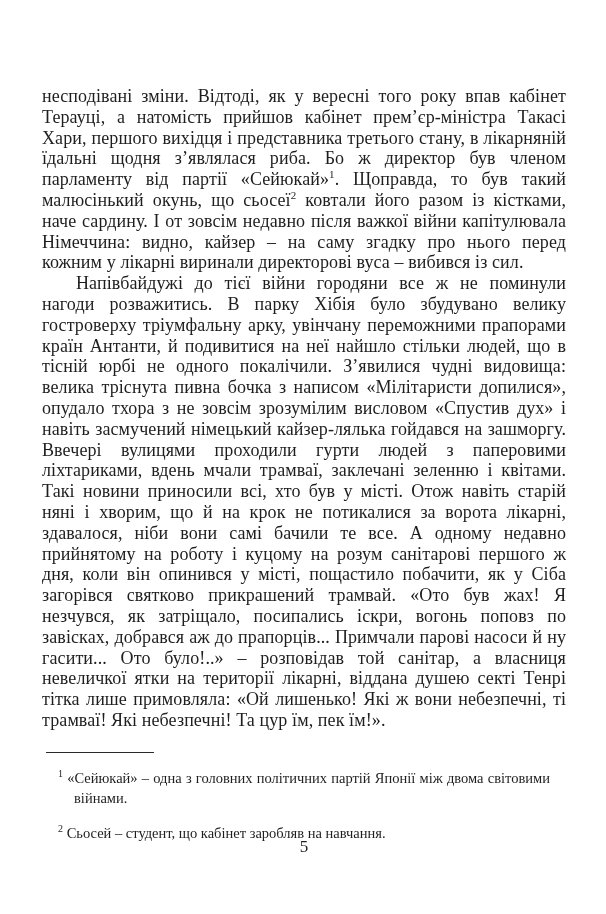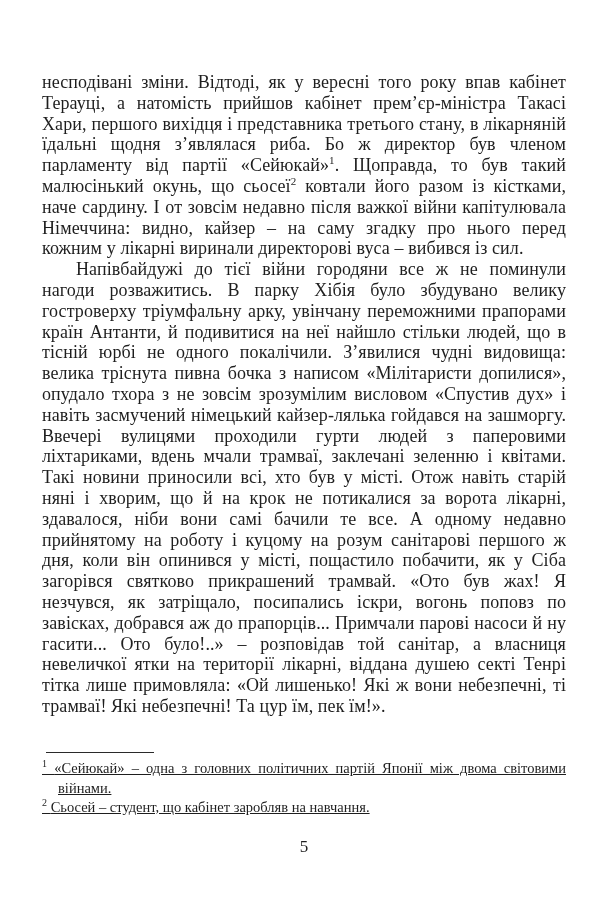--- a/index.html
+++ b/index.html
@@ -12,21 +12,21 @@
     width: 606px;
     height: 914px;
     background: #ffffff;
     overflow: hidden;
     font-family: "Liberation Serif", "DejaVu Serif", serif;
     color: #1e1e1e;
   }
   .text-block {
     position: absolute;
     left: 42px;
-    top: 72px;
+    top: 86px;
     width: 524px;
     font-size: 18px;
     line-height: 20.8px;
     text-align: justify;
     letter-spacing: 0.1px;
   }
   .text-block p {
     margin: 0;
   }
   .text-block p.indented {
@@ -47,24 +47,23 @@
     line-height: 19.5px;
     text-align: justify;
   }
   .footnote-rule {
     width: 108px;
     height: 0;
     border-top: 1.2px solid #2a2a2a;
     margin: 0 0 6px 4px;
   }
   .footnote {
-    margin: 0;
+    margin: 16px;
     padding-left: 16px;
     text-indent: -16px;
-    text-decoration: underline;
   }
   .footnote sup {
     font-size: 10px;
     line-height: 0;
     vertical-align: super;
   }
   .page-number {
     position: absolute;
     left: 42px;
     top: 837px;

